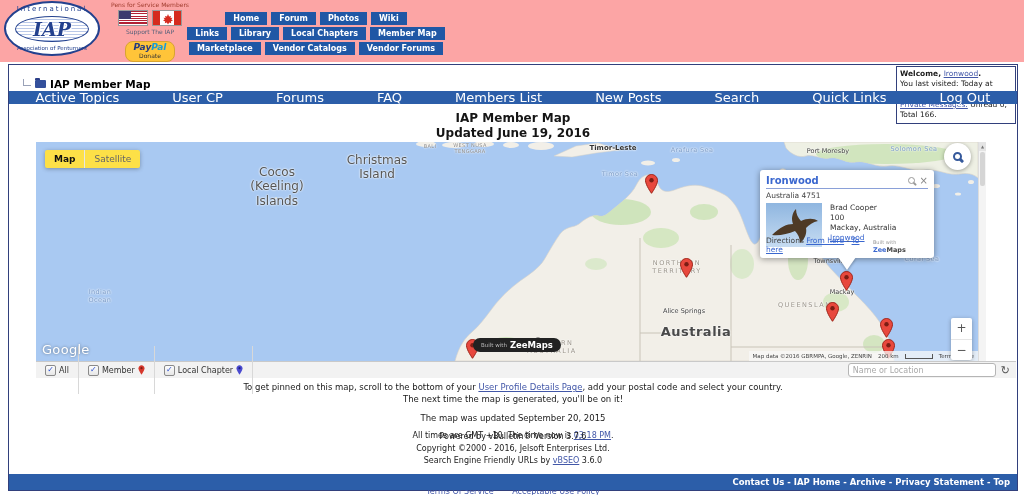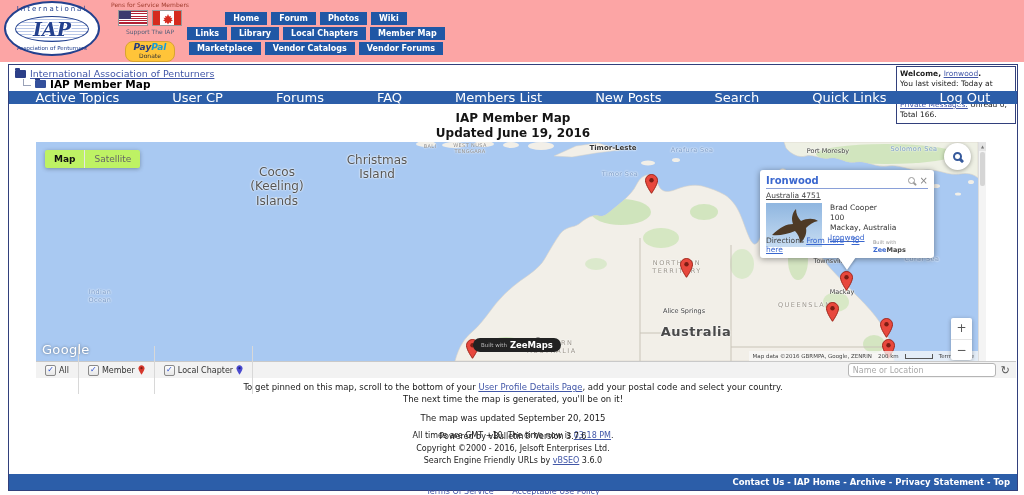--- a/index.html
+++ b/index.html
@@ -67,21 +67,21 @@
   .mlabel.sea{font-size:6.5px;color:#7b9cc9;letter-spacing:.4px;}
   .mlabel.country{font-size:7px;color:#333;font-weight:bold;}
   .mlabel.city{font-size:6.5px;color:#444;}
   .mlabel.area{font-size:6.5px;color:#9a948a;letter-spacing:1.5px;}
   .mlabel.countrybig{font-size:13px;font-weight:bold;color:#4a4a4a;letter-spacing:.5px;}
 
   .marker{position:absolute;z-index:3;width:13px;height:20px;cursor:pointer;}
   .cluster{position:absolute;width:9px;height:9px;border-radius:50%;background:#3a3a3a;border:1px solid #1d1d1d;
       transform:translate(-50%,-50%);z-index:3;cursor:pointer;}
 
-  .type-ctl{position:absolute;left:9px;top:8px;background:#bef264;border-radius:2px;box-shadow:0 1px 4px rgba(0,0,0,.3);display:flex;font-size:9px;z-index:6;}
+  .type-ctl{position:absolute;left:9px;top:8px;background:#fde047;border-radius:2px;box-shadow:0 1px 4px rgba(0,0,0,.3);display:flex;font-size:9px;z-index:6;}
   .type-ctl .cell{padding:4px 9px;cursor:pointer;}
   .type-map{font-weight:bold;color:#111;border-right:1px solid #e6e6e6;}
   .type-sat{color:#666;}
 
   .search-circle{position:absolute;left:908px;top:1px;width:27px;height:27px;border-radius:50%;background:#fff;
       box-shadow:0 1px 4px rgba(0,0,0,.35);z-index:6;display:flex;align-items:center;justify-content:center;cursor:pointer;}
   .mag{width:9px;height:9px;border:2.5px solid #35599b;border-radius:50%;position:relative;box-sizing:border-box;}
   .mag::after{content:"";position:absolute;width:5px;height:2.5px;background:#35599b;transform:rotate(45deg);right:-4px;bottom:-2px;border-radius:1px;}
   .mag.small{width:7px;height:7px;border-width:1.5px;border-color:#999;}
   .mag.small::after{width:4px;height:1.5px;background:#999;right:-3px;bottom:-1px;}
@@ -104,21 +104,21 @@
 
   
   .iw{position:absolute;left:724px;top:28px;width:174px;height:88px;background:#fff;border-radius:3px;
       box-shadow:0 1px 6px rgba(0,0,0,.4);z-index:7;padding:5px 6px;box-sizing:border-box;}
   .iw-pointer{position:absolute;left:78px;bottom:-12px;width:0;height:0;border-left:9px solid transparent;
       border-right:9px solid transparent;border-top:13px solid #fff;filter:drop-shadow(0 2px 1px rgba(0,0,0,.25));}
   .iw-head{display:flex;align-items:center;border-bottom:1px solid #8aa0d8;padding-bottom:2px;}
   .iw-title{font-size:10px;font-weight:bold;color:#3a67cf;flex:1;}
   .iw-icons{display:flex;align-items:center;gap:5px;}
   .iw-close{font-size:10px;color:#888;line-height:8px;cursor:pointer;}
-  .iw-loc{font-size:7.5px;color:#444;margin-top:2px;text-decoration:underline;}
+  .iw-loc{font-size:7.5px;color:#444;margin-top:2px;}
   .iw-body{display:flex;margin-top:3px;}
   .iw-photo{width:56px;height:44px;background:linear-gradient(180deg,#8fb6e0,#c6dcf2);position:relative;overflow:hidden;flex:none;}
   .iw-details{margin-left:8px;font-size:7.5px;line-height:1.35;color:#333;}
   .iw-footer{position:absolute;left:6px;right:6px;bottom:4px;display:flex;justify-content:space-between;align-items:flex-end;font-size:7.5px;color:#444;}
   .iw-brand{font-size:6.5px;}
   .iw-brand .pre{font-size:5px;color:#999;}
   .iw-brand .zee{color:#3a67cf;font-weight:bold;}
   .iw-brand .maps{color:#444;font-weight:bold;}
   .iw .lnk{color:#3a67cf;}
 
@@ -205,24 +205,20 @@
       <a class="navbtn">Marketplace</a>
       <a class="navbtn">Vendor Catalogs</a>
       <a class="navbtn">Vendor Forums</a>
     </div>
   </div>
 </div>
 
 <div id="mainbox">
 
   <div class="breadcrumb">
-    <div class="crumb1">
-      <span class="folder"></span>
-      <a class="lnk">International Association of Penturners</a>
-    </div>
     <div class="crumb2">
       <span class="corner"></span>
       <span class="folder" style="background:#34509c;"></span>
       <span>IAP Member Map</span>
     </div>
     <div class="welcome">
       <div><b>Welcome, </b><a class="lnk">Ironwood</a><b>.</b></div>
       <div>You last visited: Today at 02:45 PM.</div>
       <div><a class="lnk">Private Messages:</a><span> Unread 0, Total 166.</span></div>
     </div>

